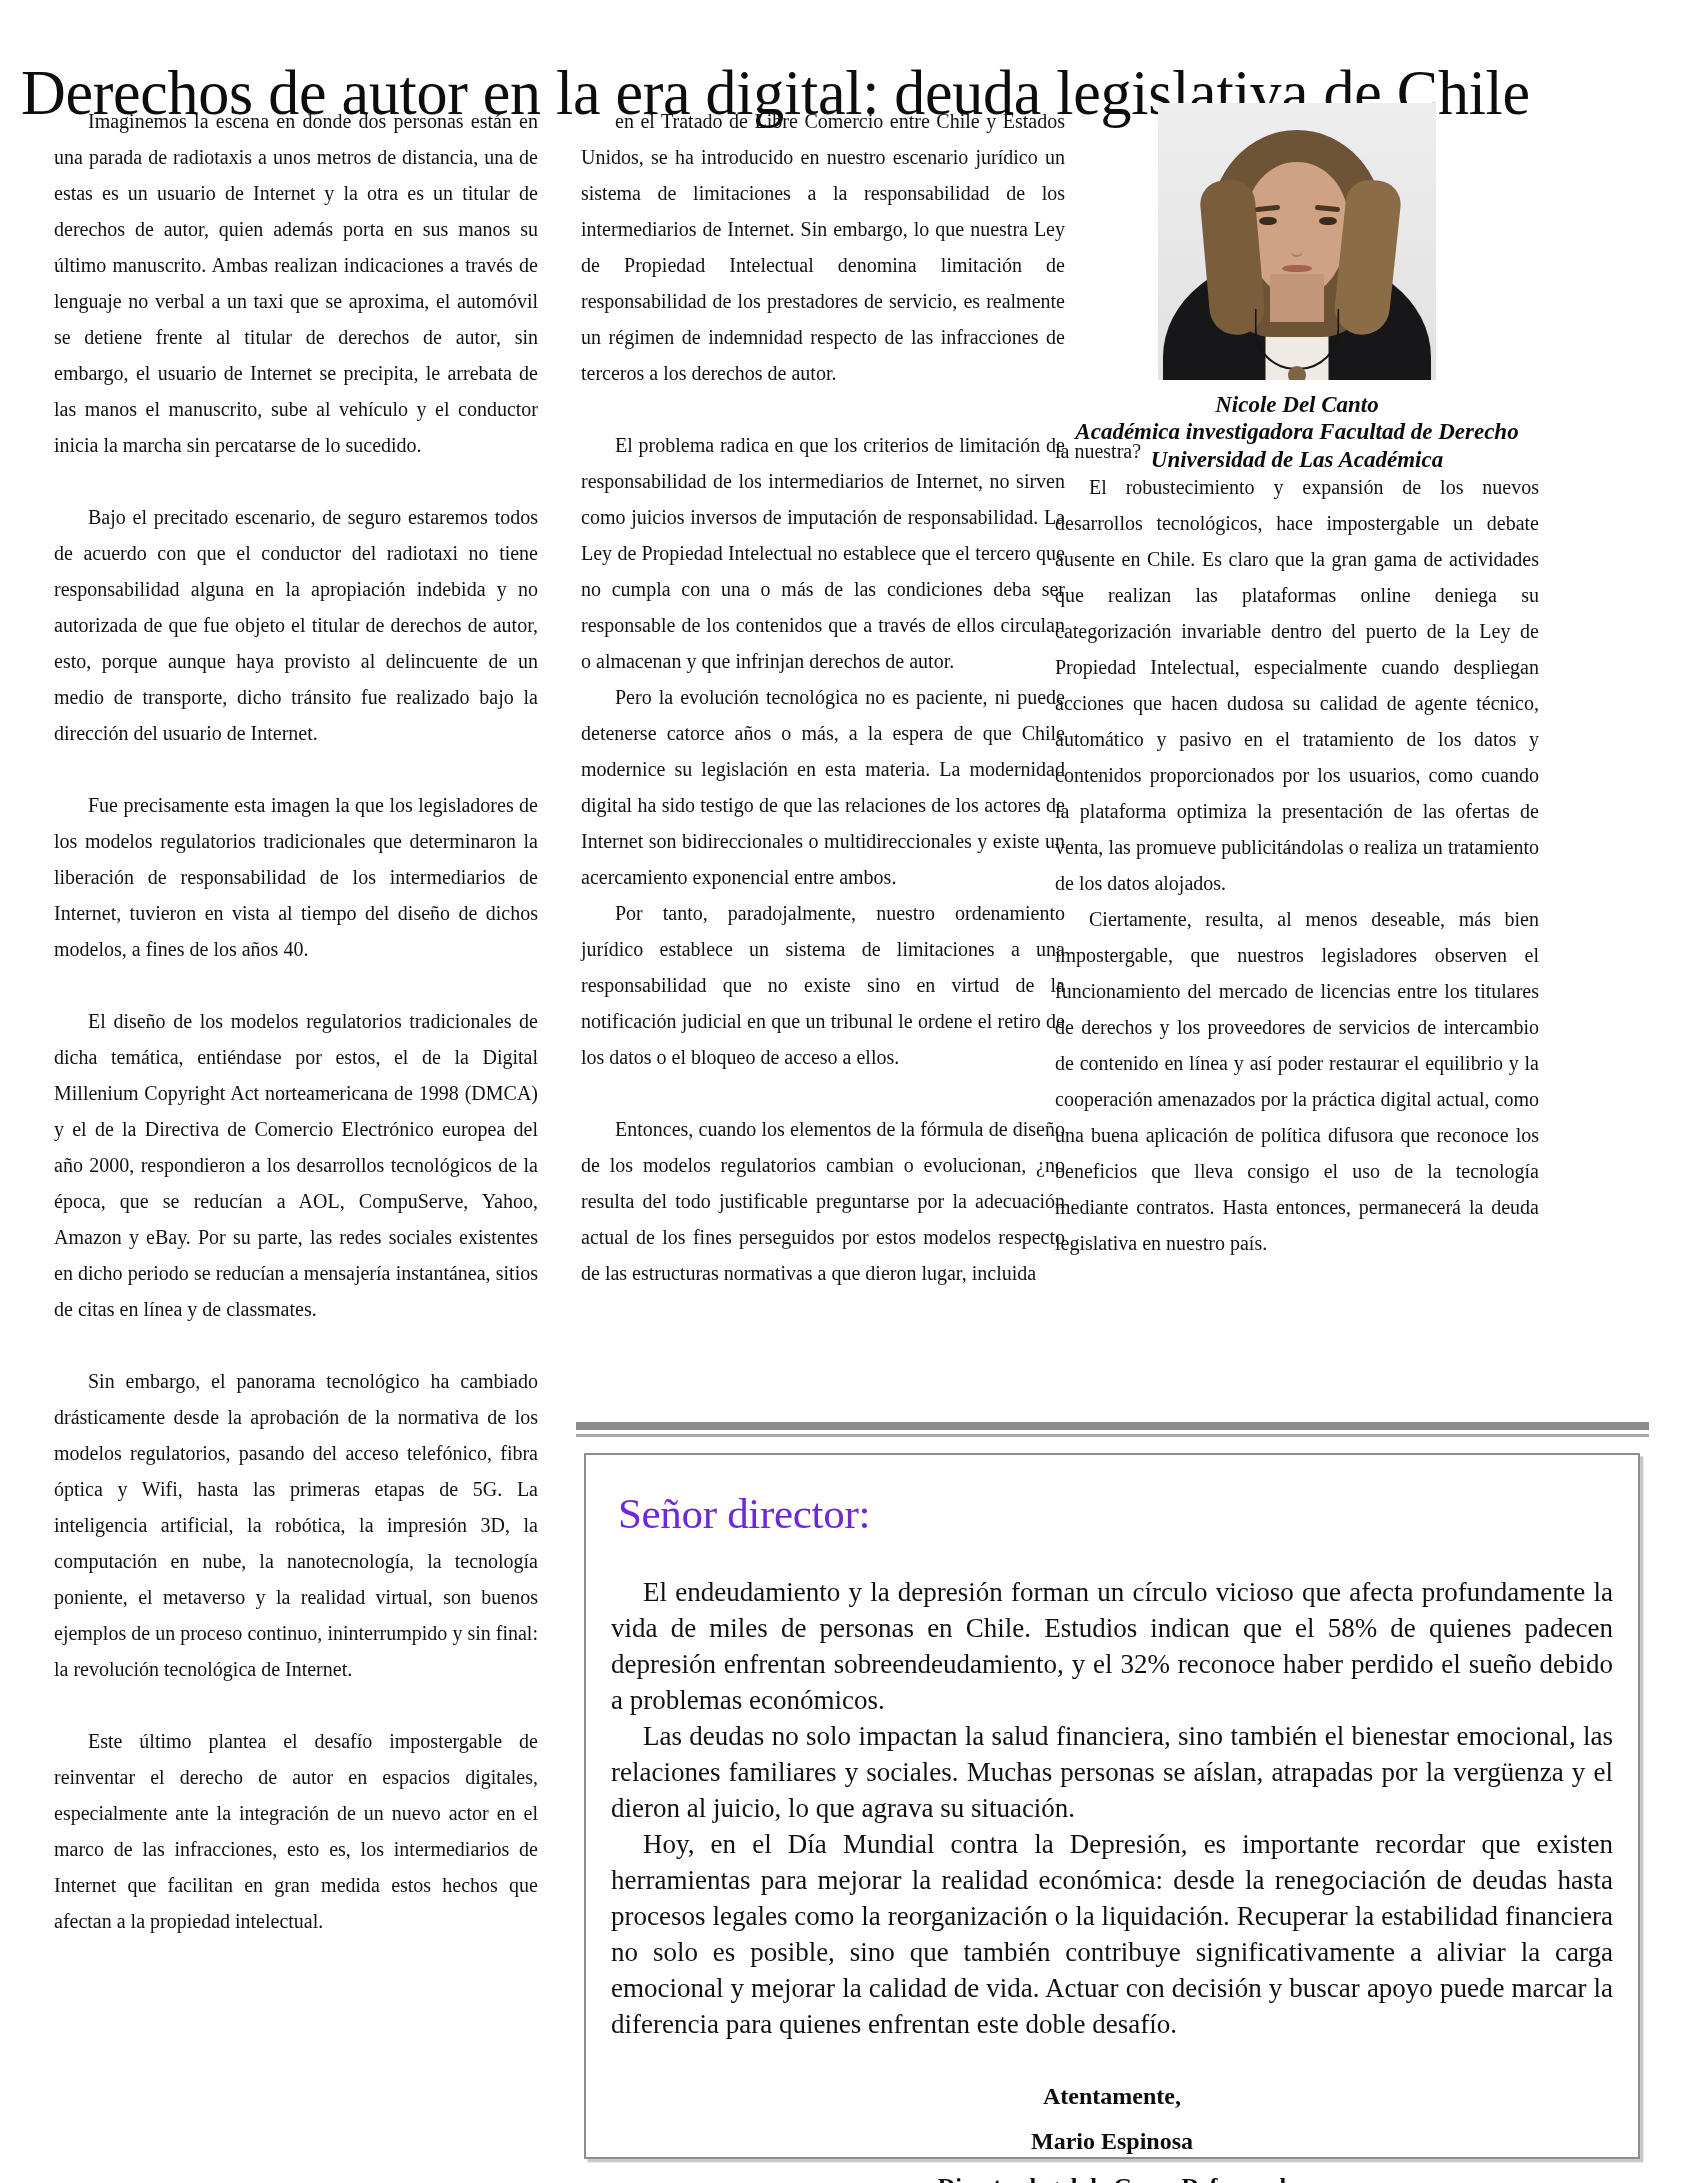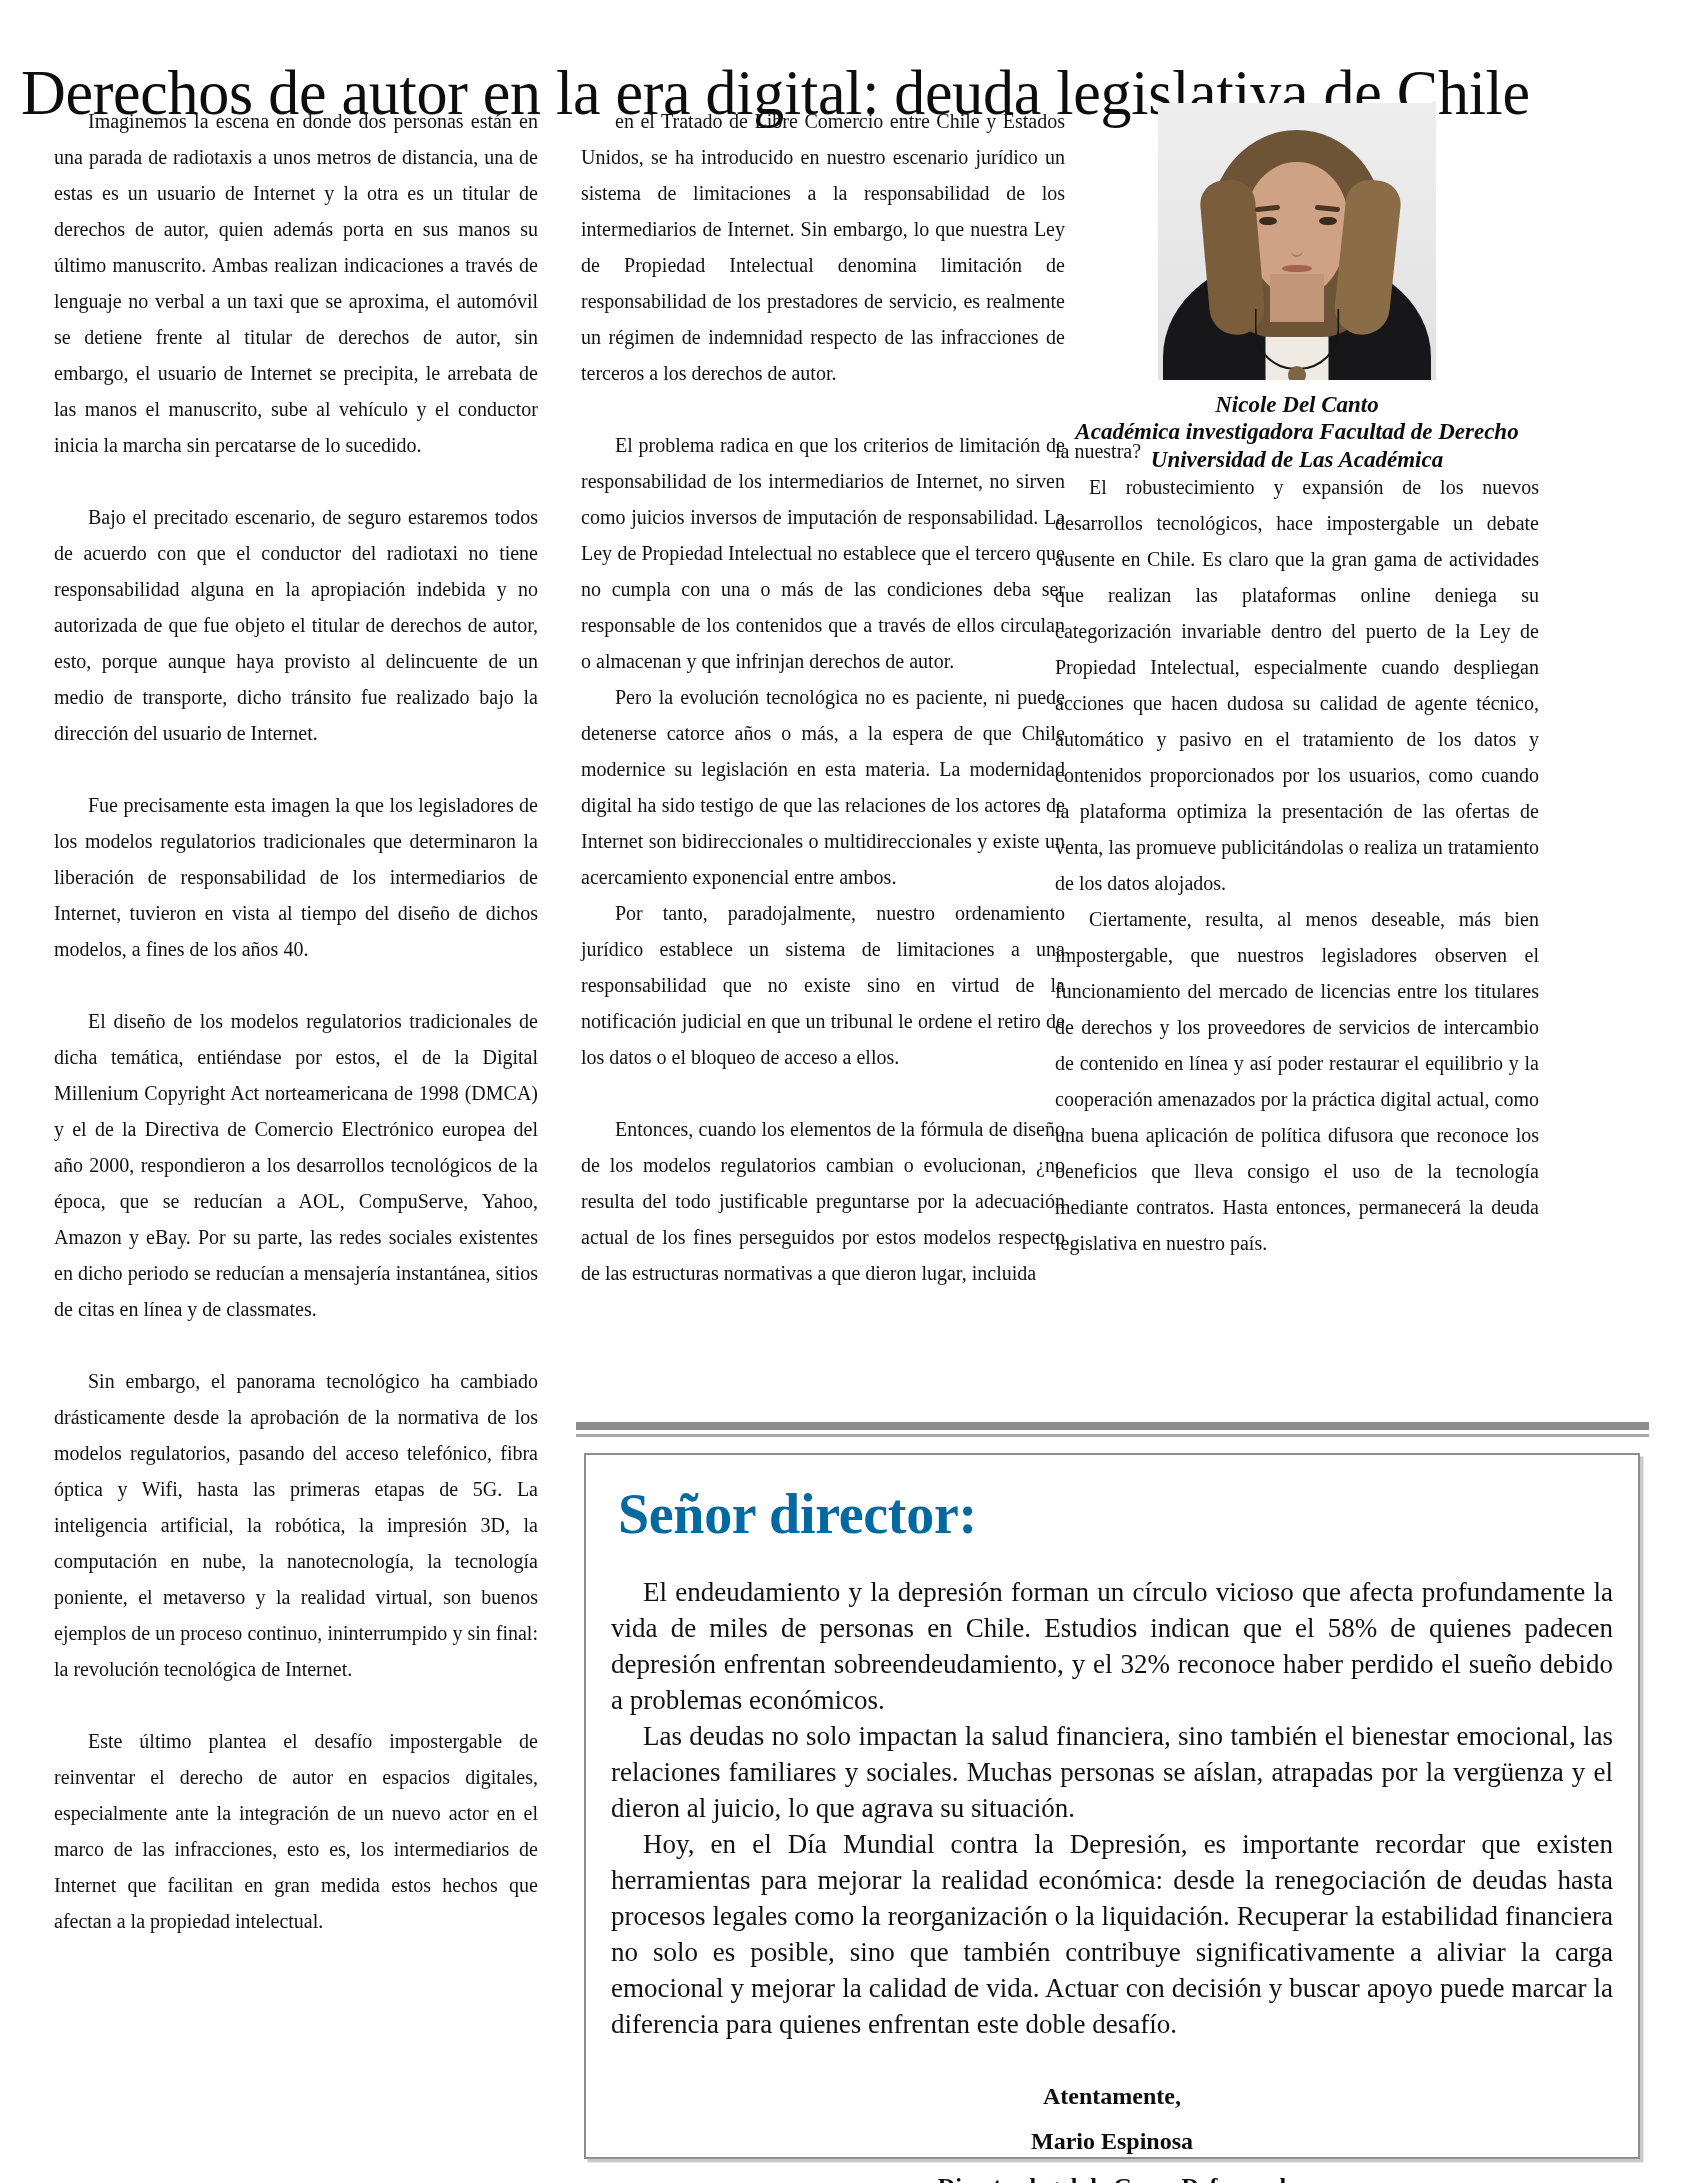--- a/index.html
+++ b/index.html
@@ -244,25 +244,25 @@
     height: 706px;
     border: 2.1px solid #8e8e8e;
     box-shadow: 3.4px 3.4px 0 0 #c9c9c9;
     background: #ffffff;
     box-sizing: border-box;
   }
   .letter-inner {
     padding: 25px 25px 0 25px;
   }
   .letter-title {
-    font-size: 56px;
+    font-size: 43px;
     line-height: 48px;
-    font-weight: bold;
+    font-weight: normal;
     letter-spacing: -0.3px;
-    color: #0369a1;
+    color: #6d28d9;
     margin: 9.6px 0 0 6.9px;
   }
   p.letter-body {
     margin: 0;
     font-size: 27px;
     line-height: 36px;
     text-align: justify;
     text-indent: 32px;
     color: #111;
   }

